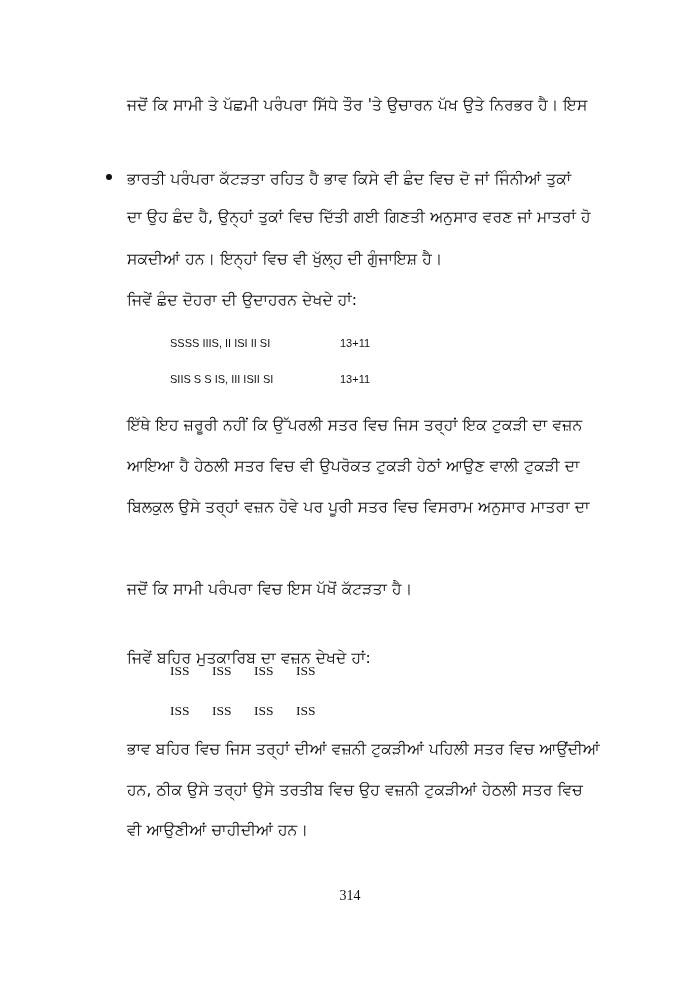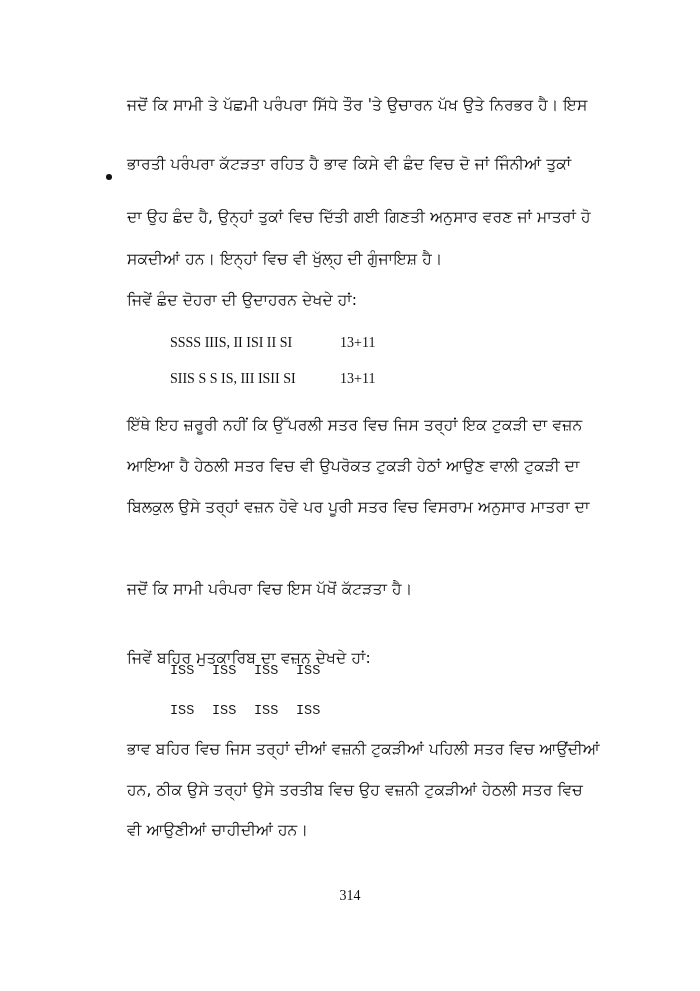--- a/index.html
+++ b/index.html
@@ -33,34 +33,34 @@
       left: 106px;
       top: 174px;
       width: 6px;
       height: 6px;
       border-radius: 50%;
       background: #111;
     }
     .scheme {
       position: absolute;
       left: 170px;
-      font-family: Liberation Serif, serif;
-      font-size: 14px;
+      font-family: Liberation Sans, sans-serif;
+      font-size: 11px;
       line-height: 18px;
       white-space: nowrap;
     }
     .scheme .meter {
       position: absolute;
       left: 170px;
       top: 0;
     }
     .iss-row {
       position: absolute;
       left: 170px;
-      font-family: Liberation Mono, monospace;
+      font-family: Liberation Serif, serif;
       font-size: 13.5px;
       line-height: 18px;
       white-space: nowrap;
     }
     .iss-row span {
       display: inline-block;
       width: 42px;
     }
     .page-number {
       position: absolute;
@@ -73,21 +73,21 @@
     }
   </style>
 </head>
 <body>
 
 <div class="page">
 
   <div class="line" style="top:95px">ਜਦੋਂ ਕਿ ਸਾਮੀ ਤੇ ਪੱਛਮੀ ਪਰੰਪਰਾ ਸਿੱਧੇ ਤੌਰ 'ਤੇ ਉਚਾਰਨ ਪੱਖ ਉਤੇ ਨਿਰਭਰ ਹੈ। ਇਸ</div>
 
   <div class="bullet"></div>
-  <div class="line" style="top:154px">ਭਾਰਤੀ ਪਰੰਪਰਾ ਕੱਟੜਤਾ ਰਹਿਤ ਹੈ ਭਾਵ ਕਿਸੇ ਵੀ ਛੰਦ ਵਿਚ ਦੋ ਜਾਂ ਜਿੰਨੀਆਂ ਤੁਕਾਂ</div>
+  <div class="line" style="top:169px">ਭਾਰਤੀ ਪਰੰਪਰਾ ਕੱਟੜਤਾ ਰਹਿਤ ਹੈ ਭਾਵ ਕਿਸੇ ਵੀ ਛੰਦ ਵਿਚ ਦੋ ਜਾਂ ਜਿੰਨੀਆਂ ਤੁਕਾਂ</div>
   <div class="line" style="top:207px">ਦਾ ਉਹ ਛੰਦ ਹੈ, ਉਨ੍ਹਾਂ ਤੁਕਾਂ ਵਿਚ ਦਿੱਤੀ ਗਈ ਗਿਣਤੀ ਅਨੁਸਾਰ ਵਰਣ ਜਾਂ ਮਾਤਰਾਂ ਹੋ</div>
   <div class="line" style="top:249px">ਸਕਦੀਆਂ ਹਨ। ਇਨ੍ਹਾਂ ਵਿਚ ਵੀ ਖੁੱਲ੍ਹ ਦੀ ਗੁੰਜਾਇਸ਼ ਹੈ।</div>
 
   <div class="line" style="top:290px">ਜਿਵੇਂ ਛੰਦ ਦੋਹਰਾ ਦੀ ਉਦਾਹਰਨ ਦੇਖਦੇ ਹਾਂ:</div>
 
   <div class="scheme" style="top:334px">
     <span>SSSS IIIS, II ISI II SI</span>
     <span class="meter">13+11</span>
   </div>
   <div class="scheme" style="top:370px">

